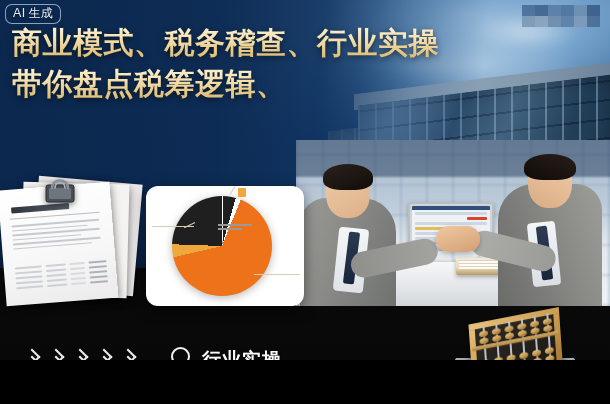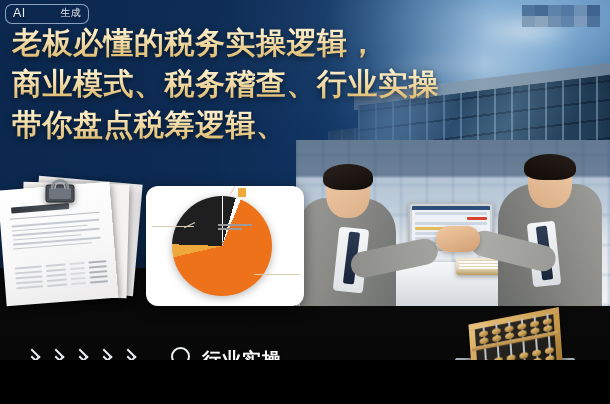--- a/index.html
+++ b/index.html
@@ -90,21 +90,21 @@
     padding:2px 7px 3px 7px;
     border:1px solid rgba(190,210,235,.72);
     border-radius:7px;
     color:#e9eef6;
     font-size:12px;line-height:1;
     letter-spacing:.3px;
     text-shadow:0 1px 2px rgba(0,0,0,.5);
     background:rgba(16,40,78,.20);
   }
   .ai-badge .lat{font-weight:400;font-size:12.5px;}
-  .ai-badge .han{font-size:10px;margin-left:32px;}
+  .ai-badge .han{font-size:12px;}
 
   
   .watermark{
     position:absolute;right:10px;top:5px;width:78px;height:22px;z-index:38;
     display:grid;grid-template-columns:repeat(6,1fr);grid-template-rows:repeat(2,1fr);
     opacity:.92;filter:blur(.4px);
   }
   .watermark i{display:block;}
 
   
@@ -431,21 +431,20 @@
     <i style="background:#3b5f8a"></i>
     <i style="background:#7d99b5"></i>
     <i style="background:#8aa3bb"></i>
     <i style="background:#6e8dab"></i>
     <i style="background:#5c82a9"></i>
     <i style="background:#7e9abb"></i>
     <i style="background:#4a6f99"></i>
   </div>
 
   <div class="headline">
-    <div class="hl-line">老板必懂的税务实操逻辑，</div>
     <div class="hl-line">商业模式、税务稽查、行业实操</div>
     <div class="hl-line">带你盘点税筹逻辑、</div>
   </div>
 
   <div class="bottom-black"></div>
   <div class="blue-left-block"></div>
 
   <div class="docs">
     <div class="sheet s3"></div>
     <div class="sheet s2"></div>

